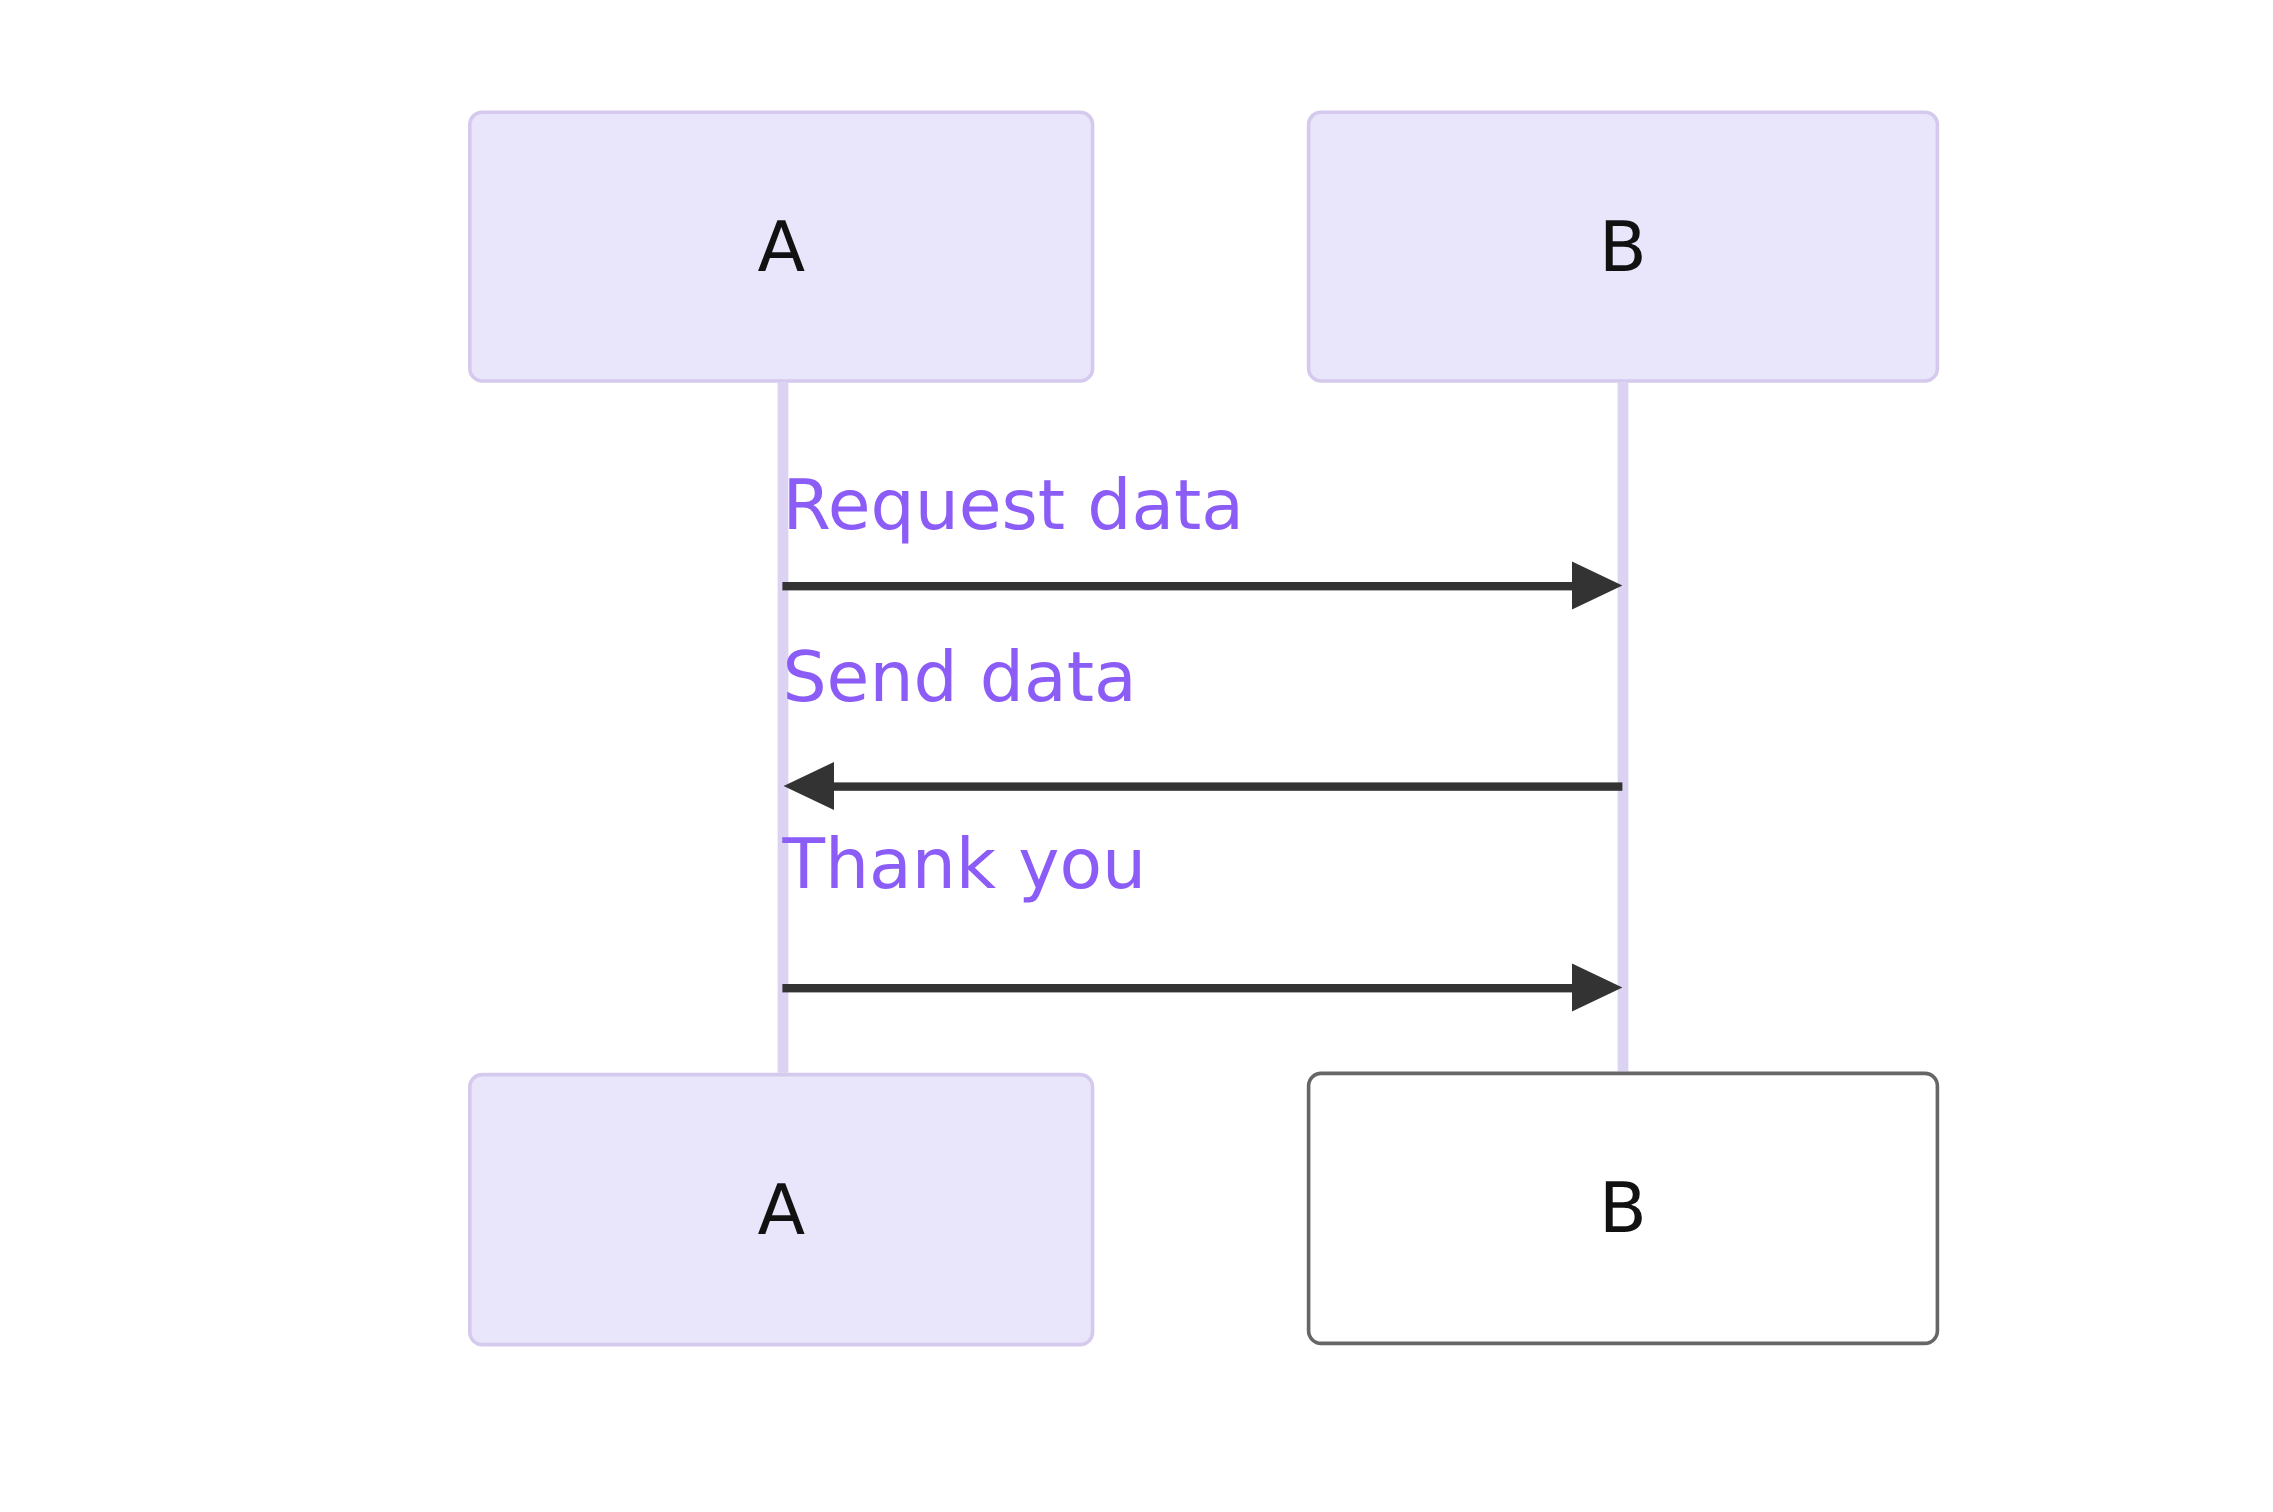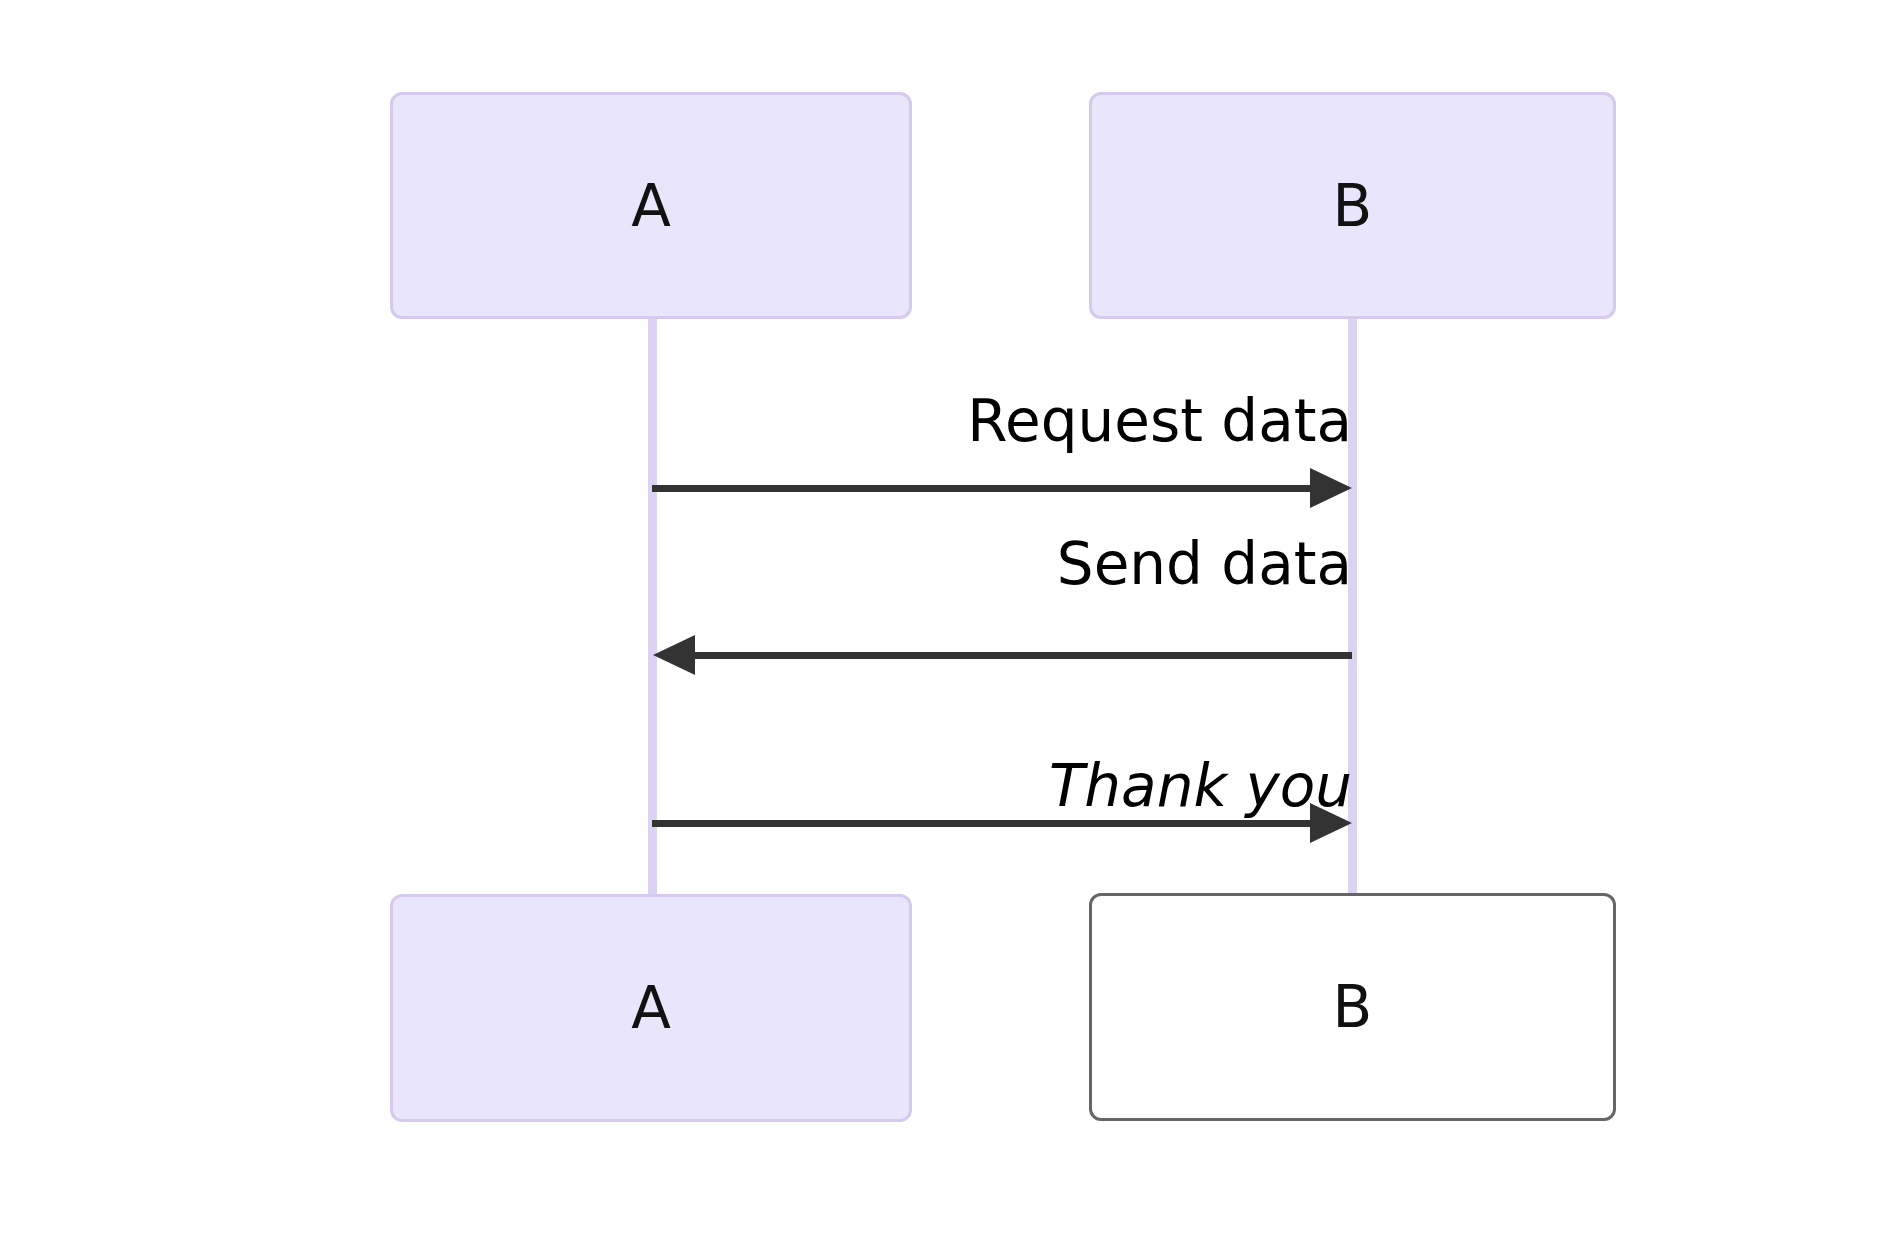--- a/index.html
+++ b/index.html
@@ -45,24 +45,24 @@
     width: 9px;
     background: #dcd2f2;
   }
   .lifeline-a { left: 648px;  top: 319px; height: 575px; }
   .lifeline-b { left: 1348px; top: 319px; height: 574px; }
   
   .msg-label {
     position: absolute;
     left: 652px;
     width: 700px;
-    text-align: right;
+    text-align: left;
     font-size: 58px;
     line-height: 1;
-    color: #000000;
+    color: #8b5cf6;
     white-space: nowrap;
   }
   .msg-line {
     position: absolute;
     height: 7px;
     background: #333333;
   }
   .arrowhead {
     position: absolute;
     width: 0;
@@ -74,21 +74,21 @@
   .arrowhead.left  { border-right: 42px solid #333333; }
 
   .msg1-label { top: 392px; }
   .msg1-line  { left: 652px; top: 485px; width: 663px; }
   .msg1-head  { left: 1310px; top: 468px; }
 
   .msg2-label { top: 535px; }
   .msg2-line  { left: 690px; top: 652px; width: 662px; }
   .msg2-head  { left: 653px; top: 635px; }
 
-  .msg3-label { top: 757px; font-style: italic; }
+  .msg3-label { top: 691px; }
   .msg3-line  { left: 652px; top: 820px; width: 663px; }
   .msg3-head  { left: 1310px; top: 803px; }
 </style>
 </head>
 <body>
 
 <div class="canvas">
 
   <div class="actor actor-top-a">
     <span class="actor-label">A</span>

